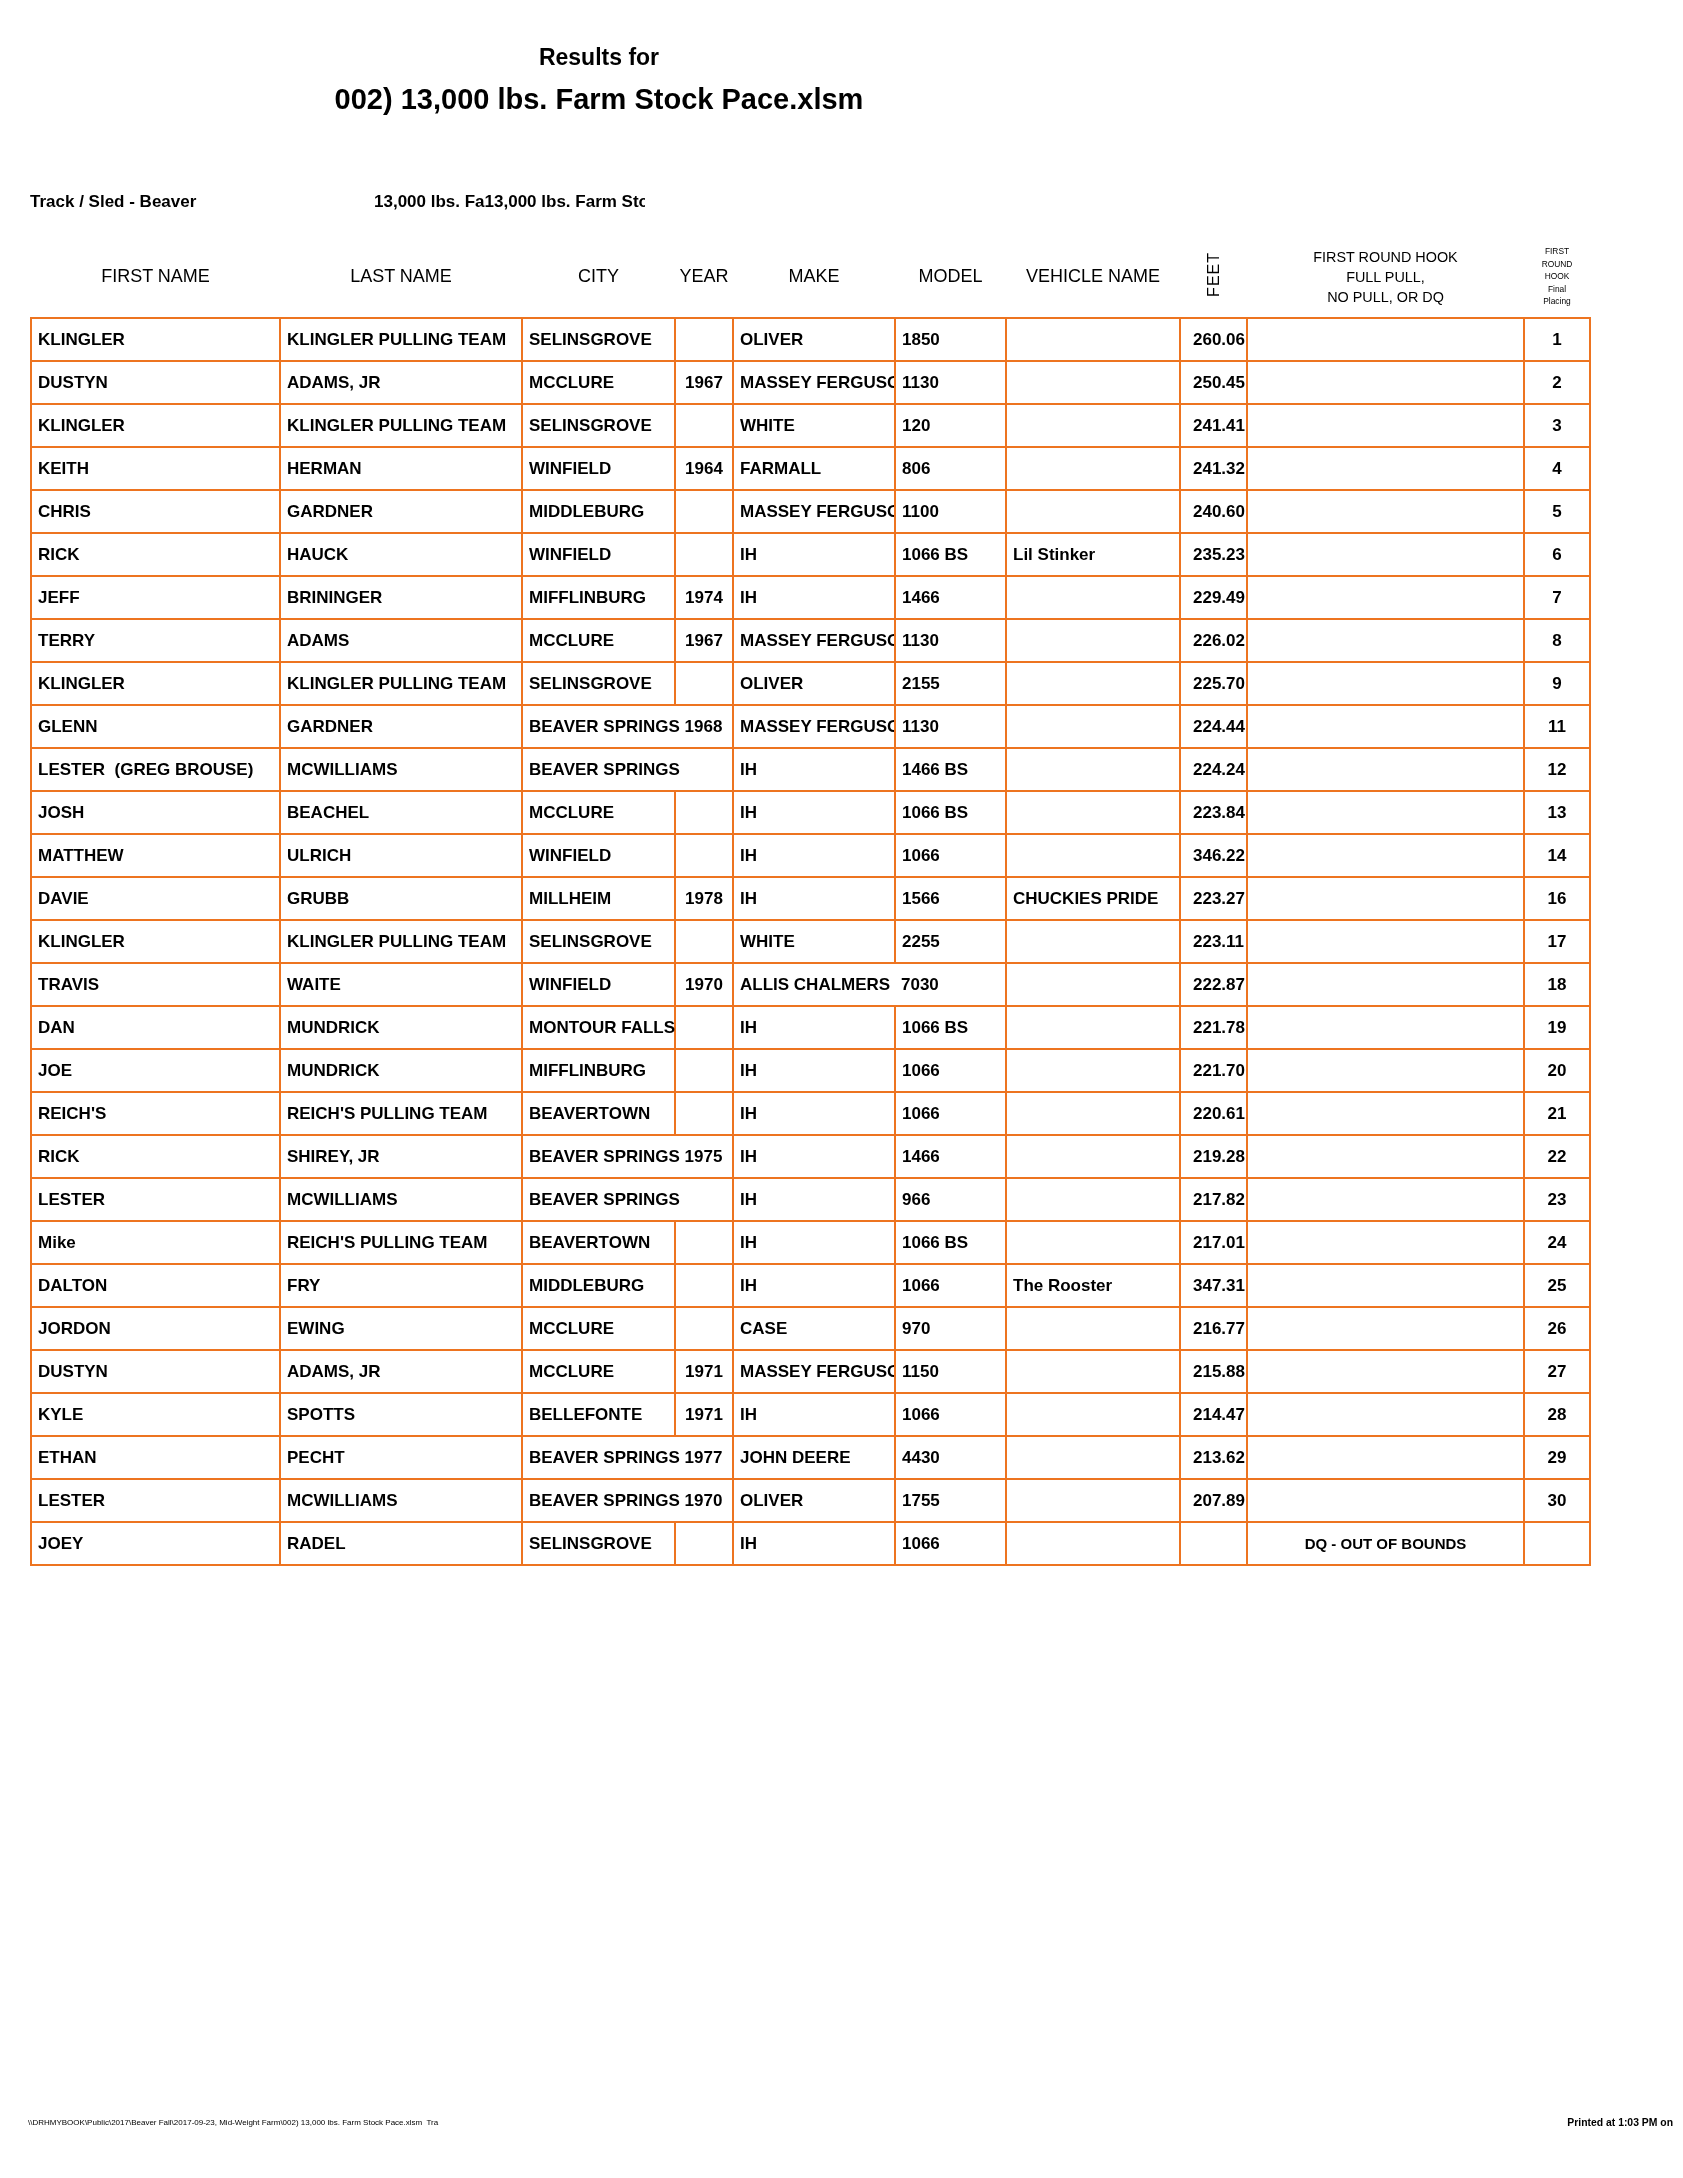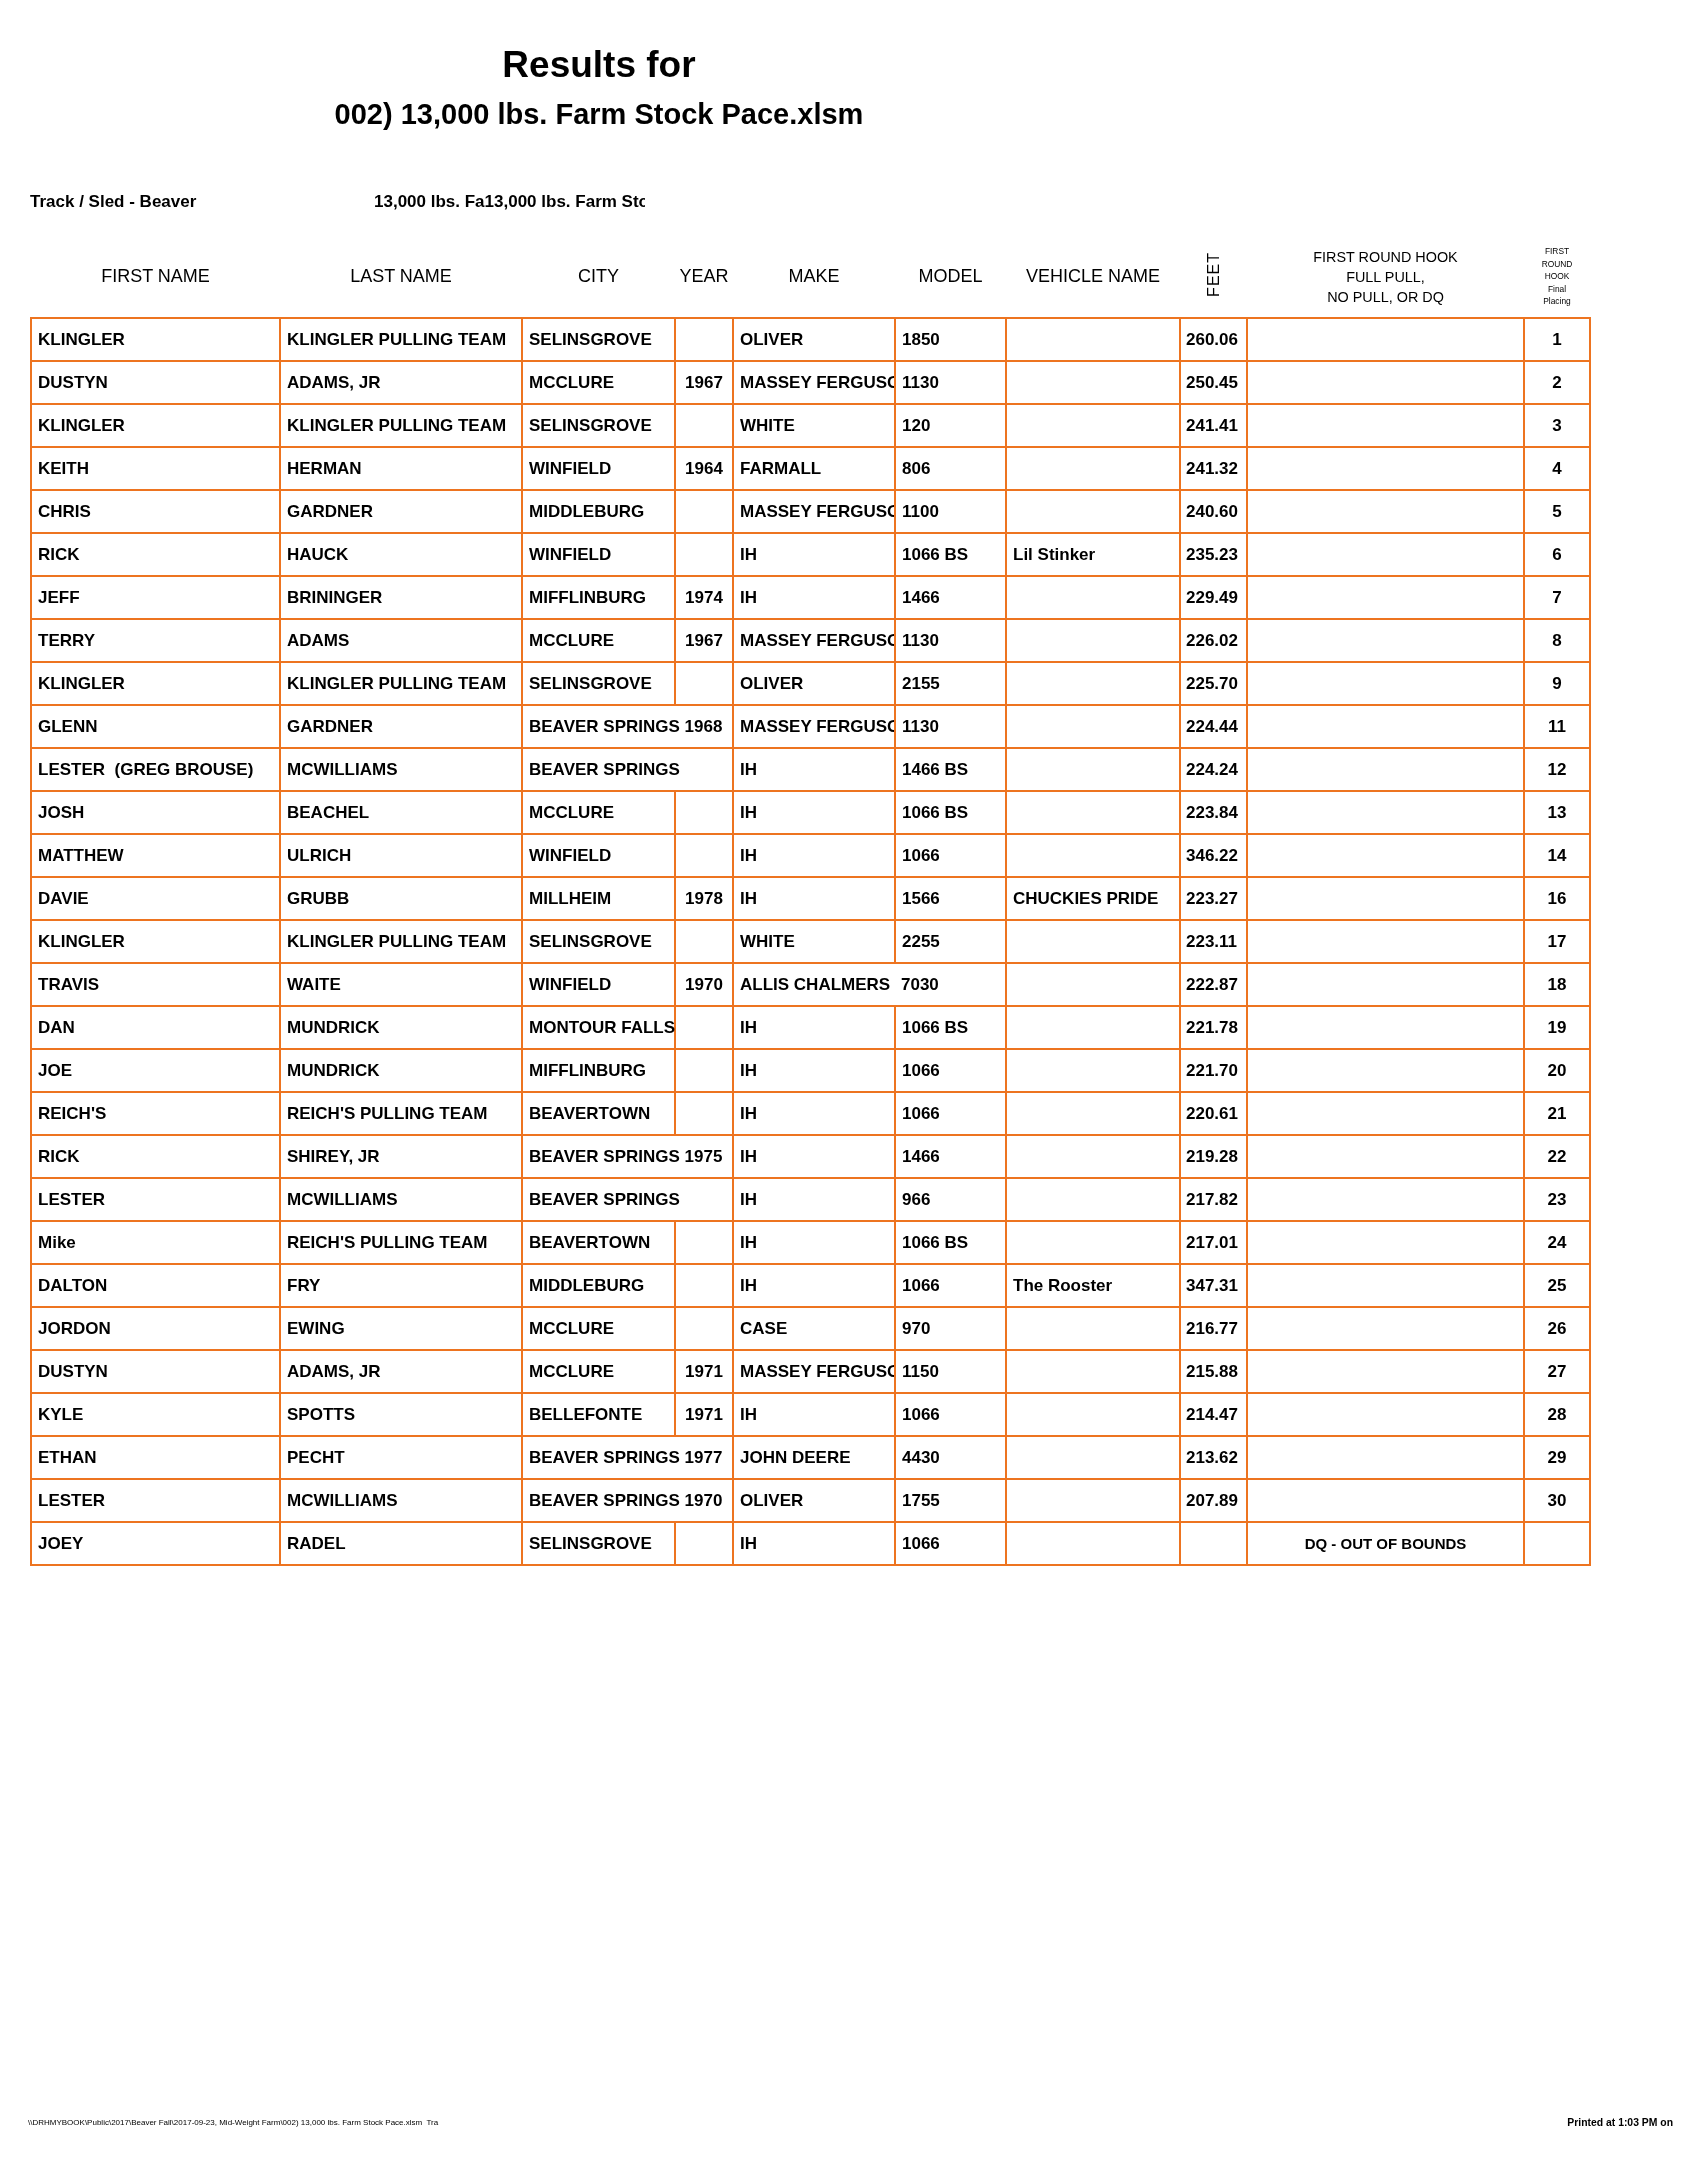--- a/index.html
+++ b/index.html
@@ -8,21 +8,21 @@
     width: 1683px; height: 2178px;
     background: #ffffff;
     color: #000;
     font-family: "Liberation Sans", sans-serif;
     font-weight: bold;
     position: relative;
     overflow: hidden;
   }
 
   .title-block { position: absolute; left: 0; top: 44px; width: 1198px; text-align: center; }
-  .title-line1 { font-size: 37px; }
+  .title-line1 { font-size: 23px; }
   .title-line2 { font-size: 29px; margin-top: 12px; }
 
   .meta-row { position: absolute; top: 192px; left: 0; width: 1683px; height: 22px; }
   .track-sled { position: absolute; left: 30px; top: 0; font-size: 17px; white-space: pre; }
   .weight-class { position: absolute; left: 374px; top: 0; width: 271px; font-size: 17px;
                   white-space: pre; overflow: hidden; }
 
   table.results {
     position: absolute; left: 30px; top: 236px;
     border-collapse: collapse; table-layout: fixed;
@@ -42,21 +42,21 @@
   tbody td {
     border: 2px solid var(--border-color, #ED7420);
     height: 41px; vertical-align: middle;
     font-size: 17px; font-weight: bold;
     padding: 0 0 0 6px;
     white-space: pre; overflow: hidden;
     background: #fff;
   }
   td.c-year, td.c-place { text-align: center; padding: 0; }
   td.c-hook { text-align: center; padding: 0; font-size: 15px; }
-  td.c-feet { padding-left: 5px; }
+  td.c-feet { padding-left: 12px; }
   td.c-city { overflow: visible; }
   tr.ov-city td.c-city { border-right: none; }
   tr.ov-city td.c-year { border-left: none; }
   tr.ov-make td.c-make { border-right: none; overflow: visible; }
   tr.ov-make td.c-model { border-left: none; }
 
   .footer-left {
     position: absolute; left: 28px; top: 2118px;
     font-size: 8px; font-weight: normal; white-space: pre;
   }

